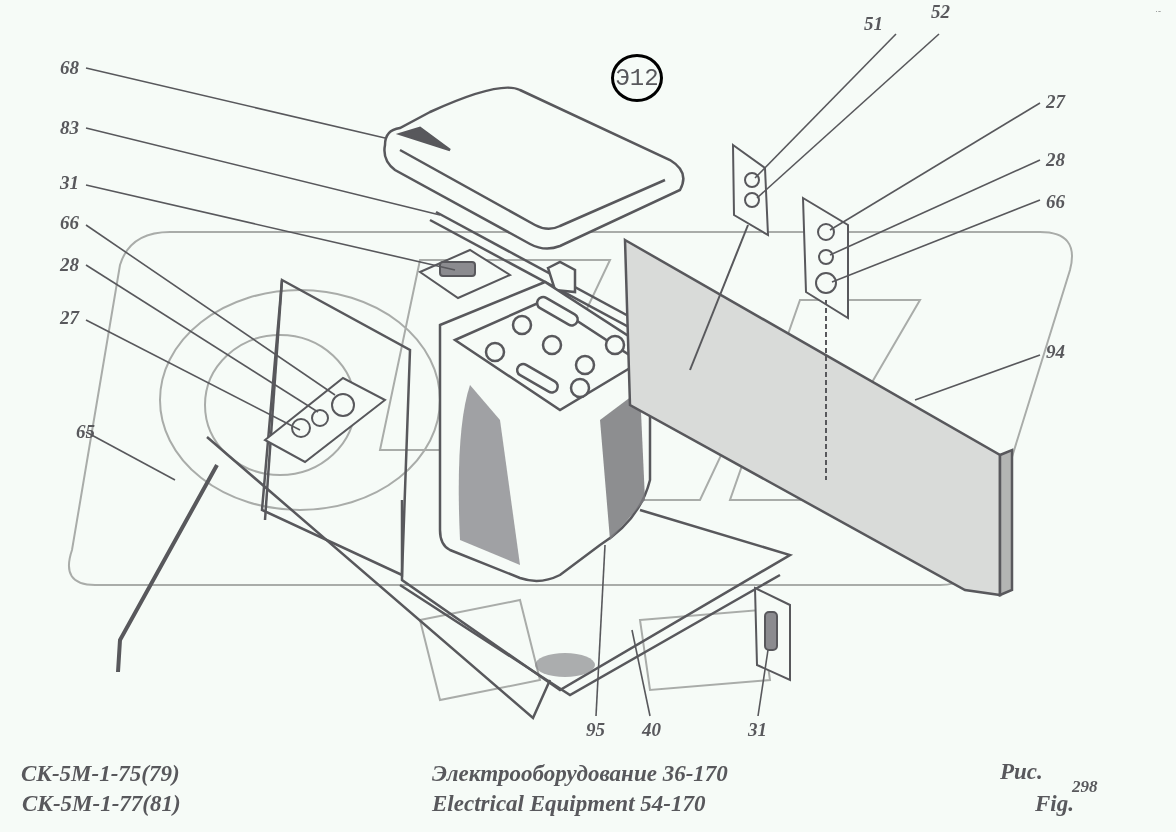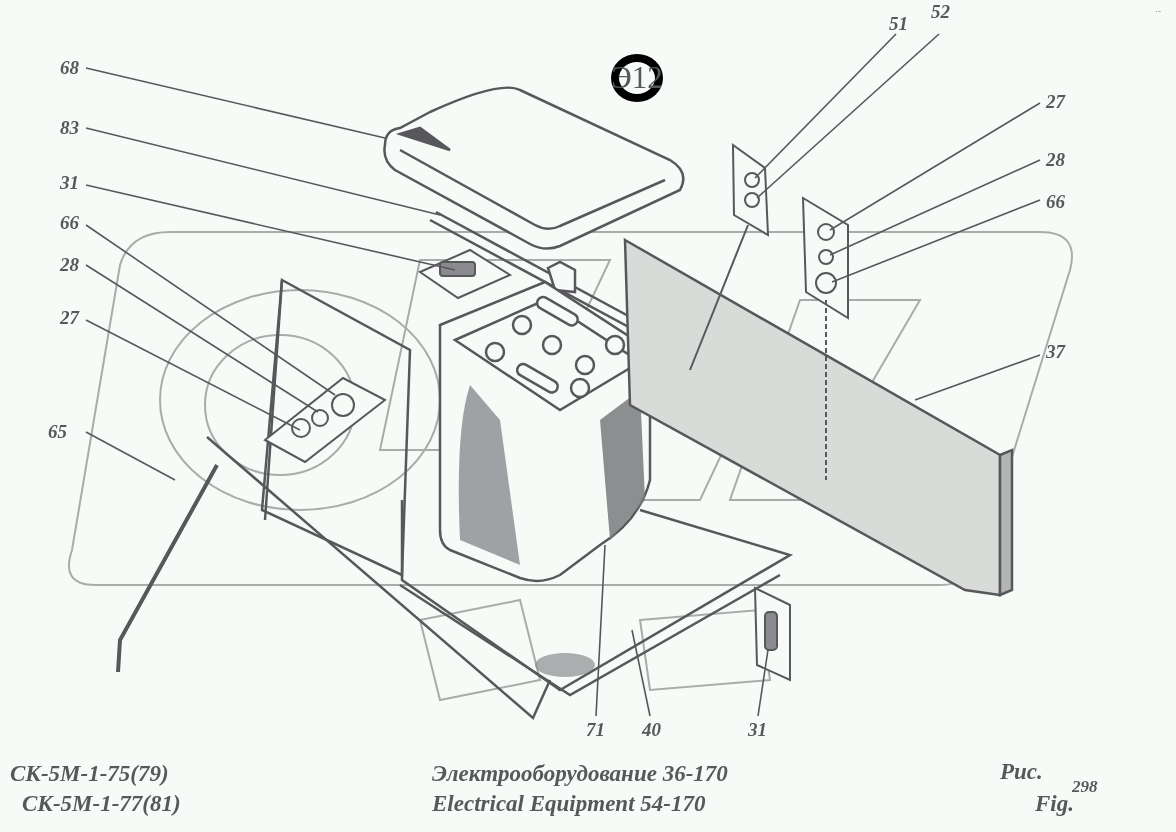--- a/index.html
+++ b/index.html
@@ -3,23 +3,23 @@
   <meta charset="utf-8">
   <style>
     html, body { margin:0; padding:0; }
     body { width:1176px; height:832px; background:#f6fbf7; position:relative; overflow:hidden;
            font-family:"Liberation Serif", serif; color:#555559; }
     svg { position:absolute; left:0; top:0; }
     .lbl { position:absolute; font-family:"Liberation Serif", serif; font-style:italic; font-weight:bold;
            font-size:19px; color:#58585c; line-height:1; white-space:nowrap; }
     .footer-text { position:absolute; font-family:"Liberation Serif", serif; font-style:italic; font-weight:bold;
            font-size:23px; color:#58585c; line-height:1; white-space:nowrap; }
-    .badge { position:absolute; left:611px; top:54px; width:52px; height:48px; border:8px solid #000000; border-radius:50%;
-             display:flex; align-items:center; justify-content:center; font-family:Liberation Serif, serif;
-             font-size:31px; color:#58585c; box-sizing:border-box; }
+    .badge { position:absolute; left:611px; top:54px; width:52px; height:48px; border:3px solid #000000; border-radius:50%;
+             display:flex; align-items:center; justify-content:center; font-family:Liberation Mono, monospace;
+             font-size:24px; color:#58585c; box-sizing:border-box; }
     .mark { position:absolute; left:1155px; top:6px; font-size:9px; color:#777; }
   </style>
 </head>
 <body>
 
 <svg width="1176" height="832" viewBox="0 0 1176 832">
 
   <g fill="none" stroke="#a9aca9" stroke-width="2">
     <path d="M120 265 Q130 232 170 232 L1040 232 Q1080 232 1070 270 L980 560 Q970 585 940 585 L95 585 Q60 585 72 550 Z"></path>
     <ellipse cx="300" cy="400" rx="140" ry="110"></ellipse>
@@ -133,30 +133,30 @@
 
 <div class="badge">Э12</div>
 <div class="mark">·-</div>
 
 <div class="lbl" style="left:60px;top:58px">68</div>
 <div class="lbl" style="left:60px;top:118px">83</div>
 <div class="lbl" style="left:60px;top:173px">31</div>
 <div class="lbl" style="left:60px;top:213px">66</div>
 <div class="lbl" style="left:60px;top:255px">28</div>
 <div class="lbl" style="left:60px;top:308px">27</div>
-<div class="lbl" style="left:48px;top:422px">65</div>
-<div class="lbl" style="left:889px;top:14px">51</div>
+<div class="lbl" style="left:76px;top:422px">65</div>
+<div class="lbl" style="left:864px;top:14px">51</div>
 <div class="lbl" style="left:931px;top:2px">52</div>
 <div class="lbl" style="left:1046px;top:92px">27</div>
 <div class="lbl" style="left:1046px;top:150px">28</div>
 <div class="lbl" style="left:1046px;top:192px">66</div>
-<div class="lbl" style="left:1046px;top:342px">37</div>
-<div class="lbl" style="left:586px;top:720px">71</div>
+<div class="lbl" style="left:1046px;top:342px">94</div>
+<div class="lbl" style="left:586px;top:720px">95</div>
 <div class="lbl" style="left:642px;top:720px">40</div>
 <div class="lbl" style="left:748px;top:720px">31</div>
 
-<div class="footer-text" style="left:10px;top:762px">СК-5М-1-75(79)</div>
+<div class="footer-text" style="left:21px;top:762px">СК-5М-1-75(79)</div>
 <div class="footer-text" style="left:22px;top:792px">СК-5М-1-77(81)</div>
 <div class="footer-text" style="left:432px;top:762px">Электрооборудование 36-170</div>
 <div class="footer-text" style="left:432px;top:792px">Electrical Equipment 54-170</div>
 <div class="footer-text" style="left:1000px;top:760px">Рис.</div>
 <div class="footer-text" style="left:1035px;top:792px">Fig.</div>
 <div class="footer-text" style="left:1072px;top:778px;font-size:17px">298</div>
 
 </body></html>

